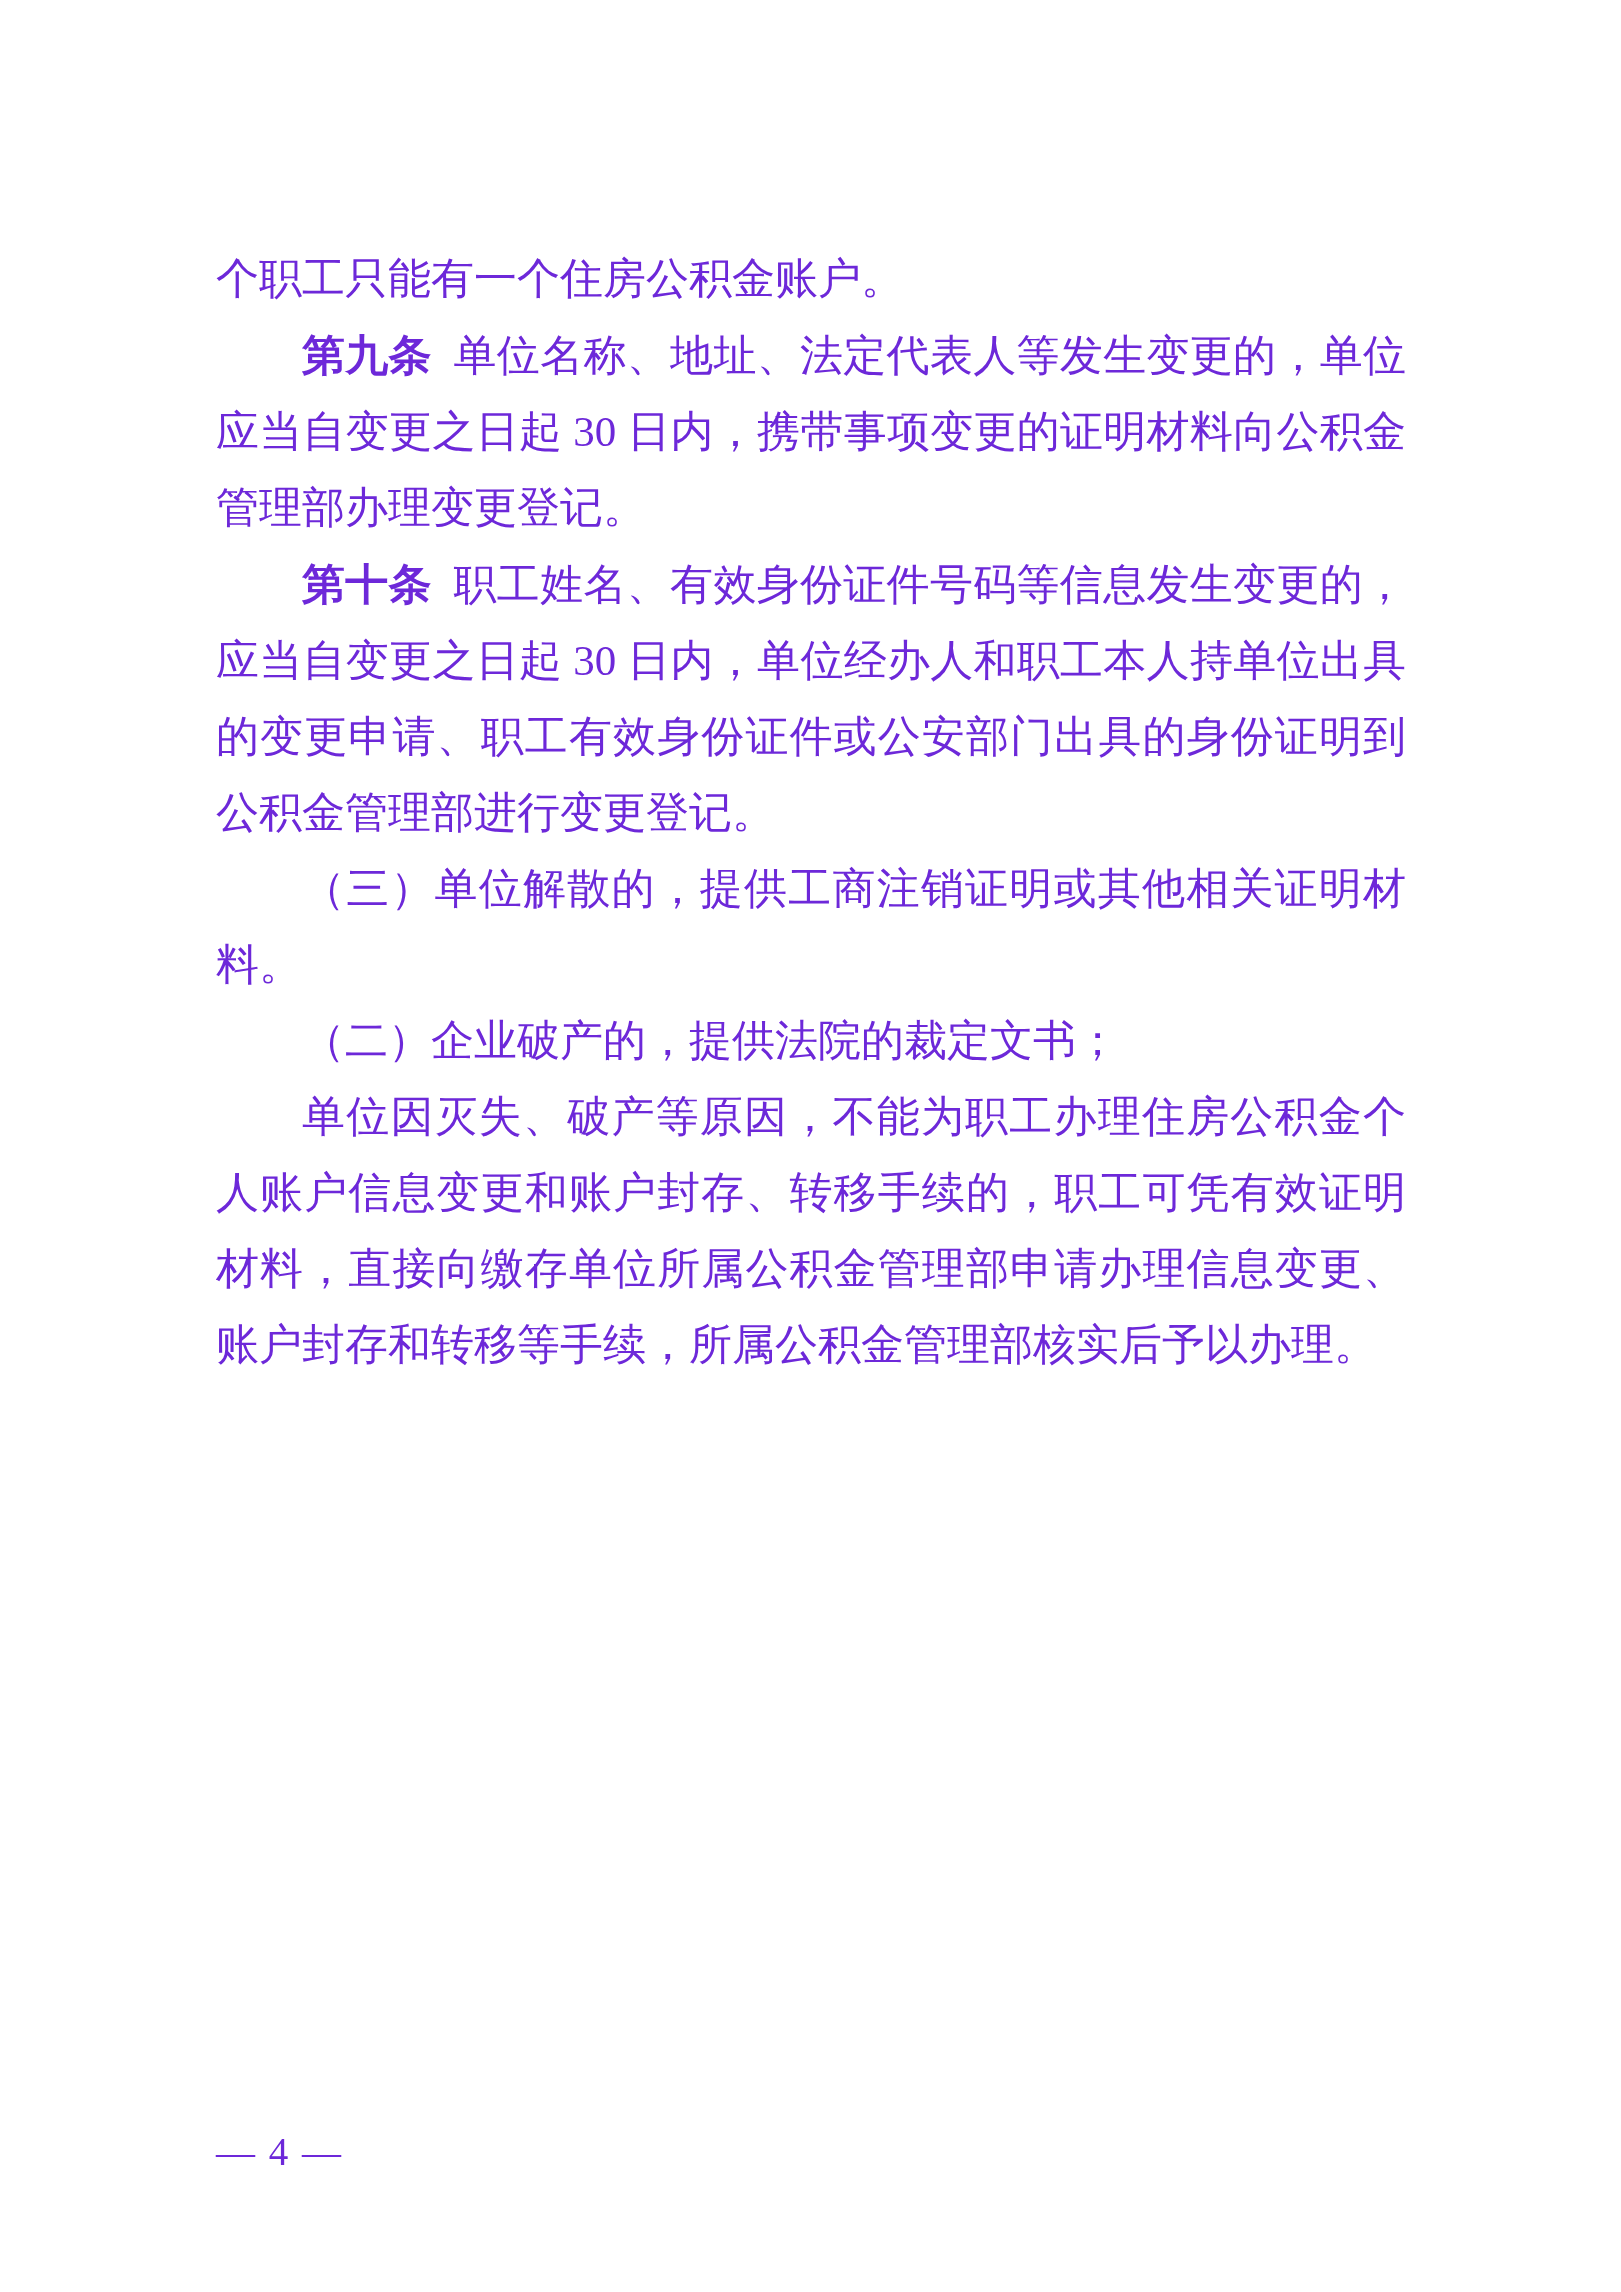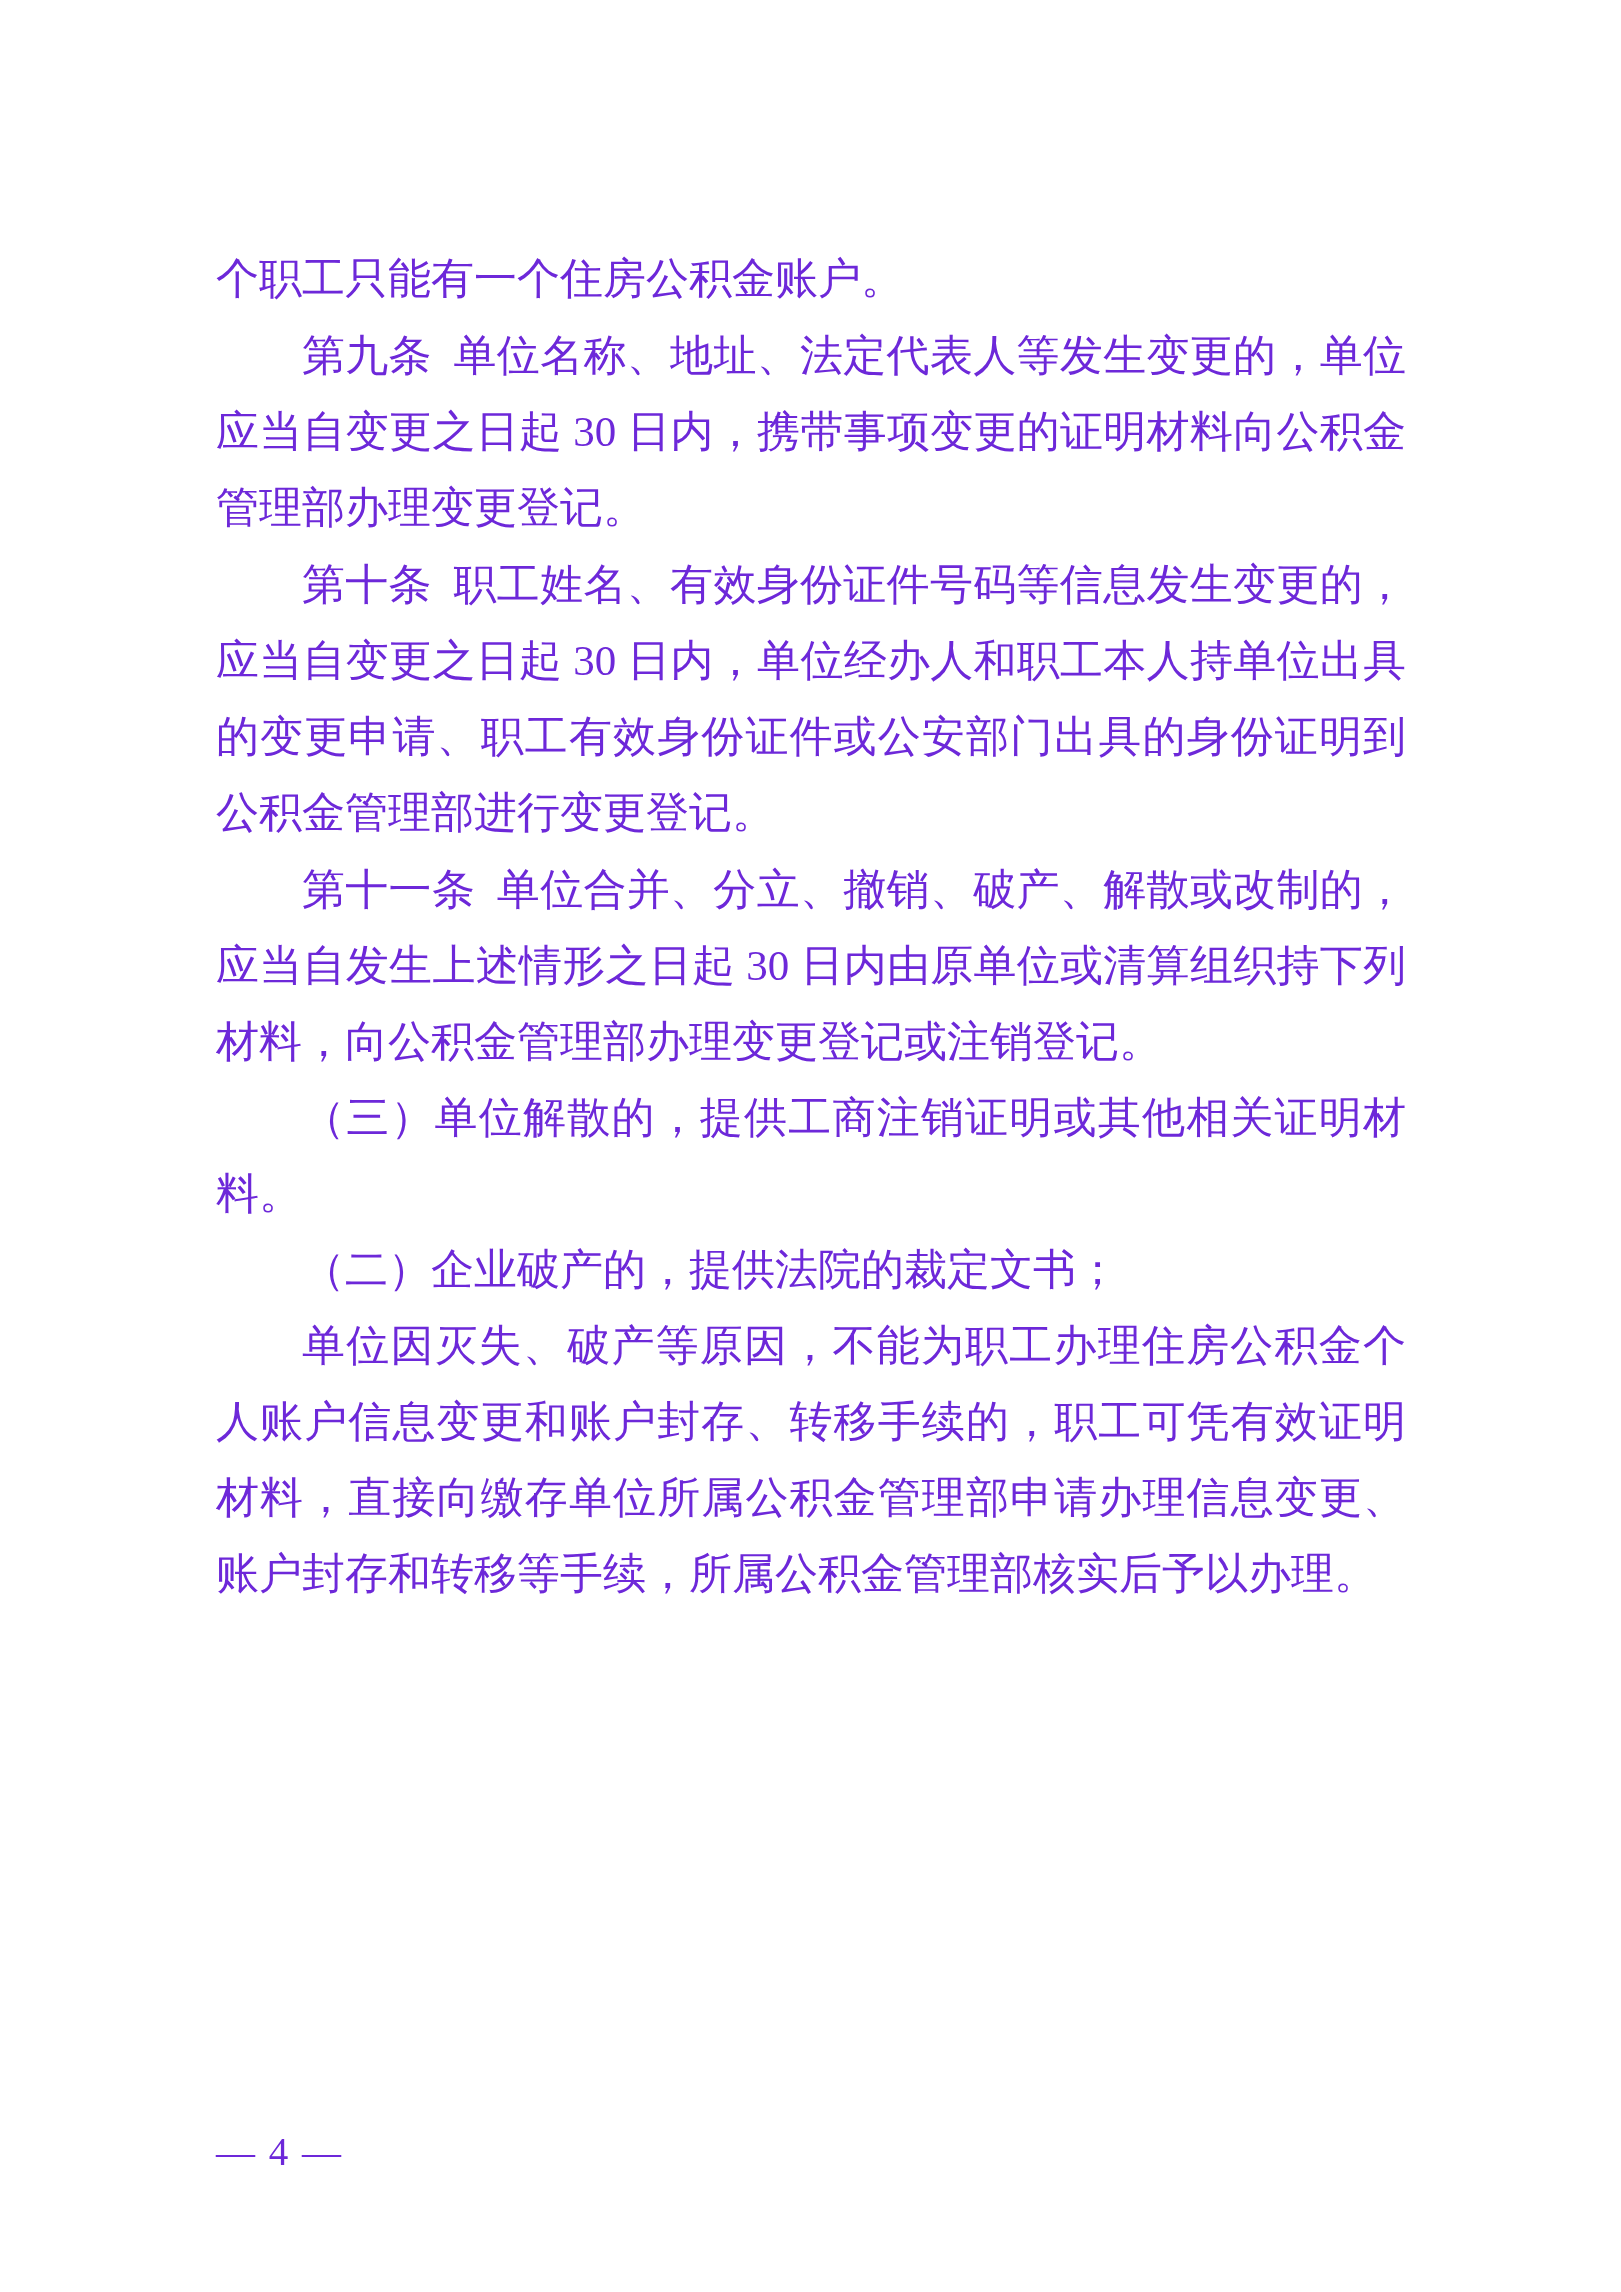--- a/index.html
+++ b/index.html
@@ -31,21 +31,21 @@
   }
   .para {
     margin: 0;
     padding: 0;
     text-indent: 86px;
   }
   .para.no-indent {
     text-indent: 0;
   }
   .lead {
-    font-weight: normal;
+    font-weight: bold;
     font-family: "Liberation Sans", "DejaVu Sans", sans-serif;
     margin-right: 21.6px;
   }
   .footer {
     position: absolute;
     left: 216px;
     top: 2129px;
     font-size: 39px;
     line-height: 45px;
     letter-spacing: 2px;
@@ -53,21 +53,20 @@
   }
 </style>
 </head>
 <body>
 
 <div class="page">
   <main class="doc-body">
       <p class="para no-indent"><span>个职工只能有一个住房公积金账户。</span></p>
       <p class="para"><span class="lead">第九条</span><span>单位名称、地址、法定代表人等发生变更的，单位应当自变更之日起 30 日内，携带事项变更的证明材料向公积金管理部办理变更登记。</span></p>
       <p class="para"><span class="lead">第十条</span><span>职工姓名、有效身份证件号码等信息发生变更的，应当自变更之日起 30 日内，单位经办人和职工本人持单位出具的变更申请、职工有效身份证件或公安部门出具的身份证明到公积金管理部进行变更登记。</span></p>
-      <p class="para"><span class="lead">第十一条</span><span>单位合并、分立、撤销、破产、解散或改制的，应当自发生上述情形之日起 30 日内由原单位或清算组织持下列材料，向公积金管理部办理变更登记或注销登记。</span></p>
       <p class="para"><span>（三）单位解散的，提供工商注销证明或其他相关证明材料。</span></p>
       <p class="para"><span>（二）企业破产的，提供法院的裁定文书；</span></p>
       <p class="para"><span>单位因灭失、破产等原因，不能为职工办理住房公积金个人账户信息变更和账户封存、转移手续的，职工可凭有效证明材料，直接向缴存单位所属公积金管理部申请办理信息变更、账户封存和转移等手续，所属公积金管理部核实后予以办理。</span></p>
     </main>
   <div class="footer">
     <span>— 4 —</span>
   </div>
 </div>
 
 

